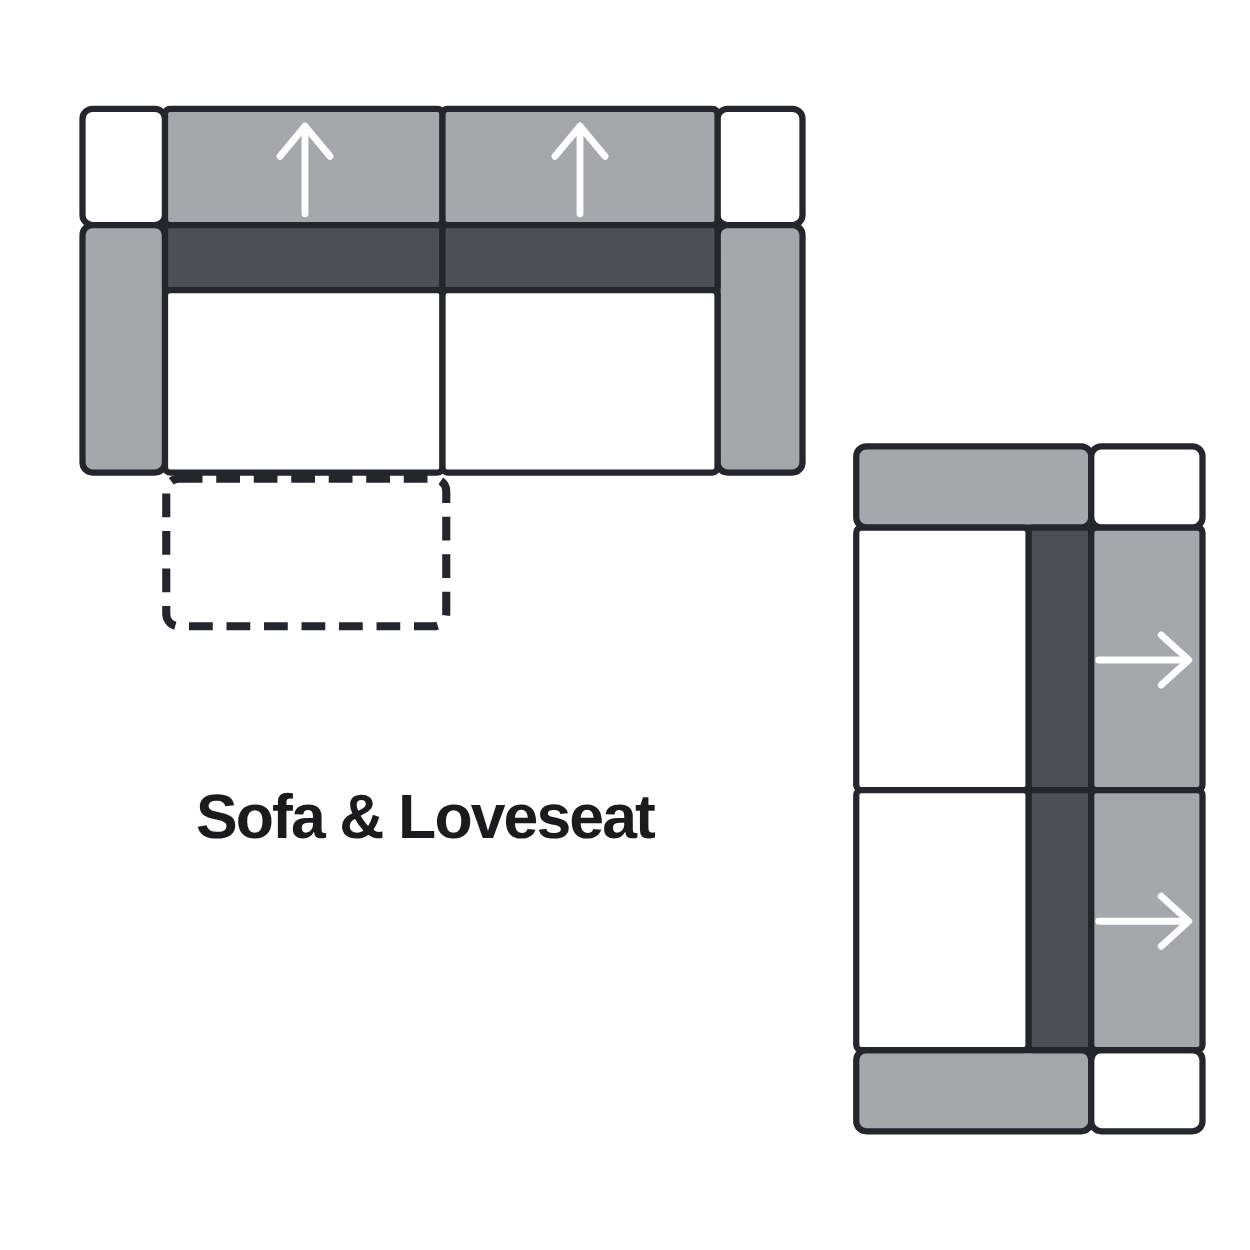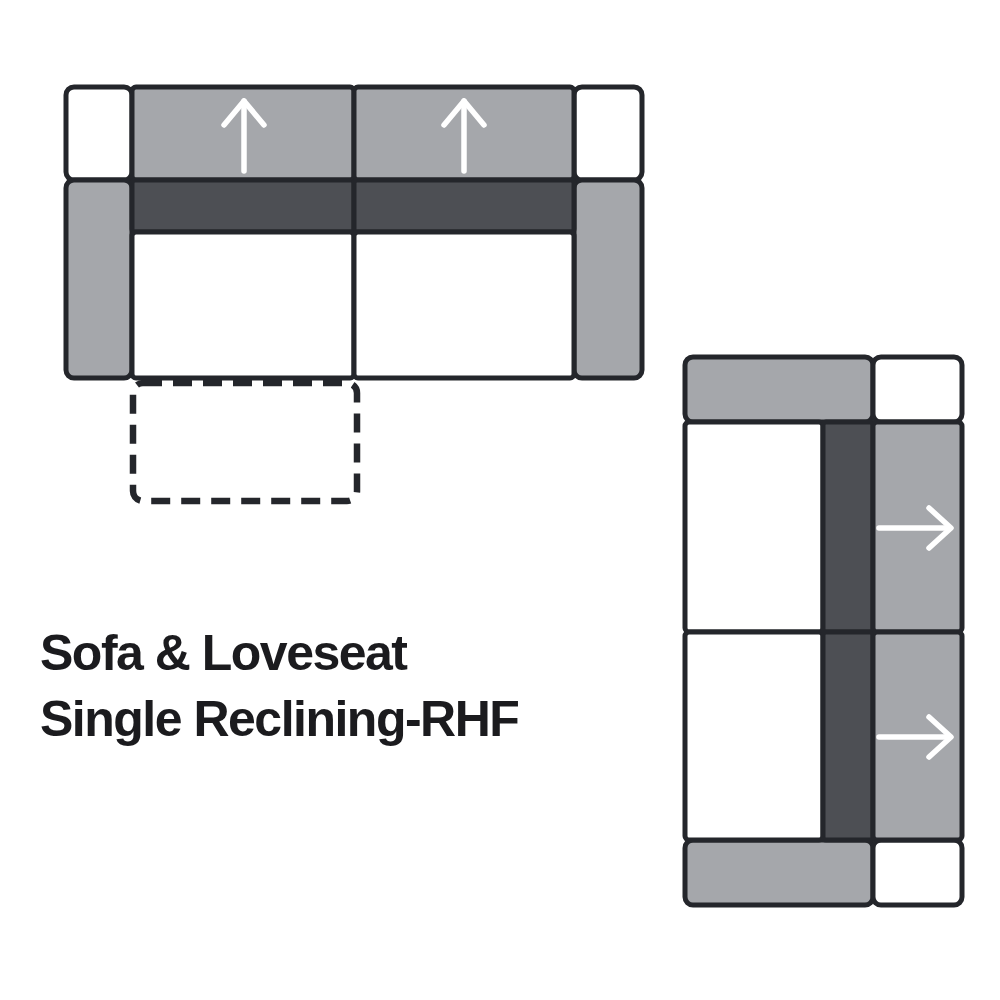--- a/index.html
+++ b/index.html
@@ -36,21 +36,21 @@
     fill: none;
     stroke: var(--outline, #24262b);
     stroke-width: 6.5;
     stroke-dasharray: 19 11;
   }
   .caption {
     position: absolute;
     left: 40px;
     top: 620px;
     width: 600px;
-    text-align: left;
+    text-align: center;
     color: var(--text, #1b1b1e);
     font-weight: 700;
     font-size: 50px;
     line-height: 66px;
     letter-spacing: -1.5px;
   }
 </style>
 </head>
 <body>
 
@@ -109,16 +109,15 @@
       </g>
       <g class="arrow">
         <line x1="194" y1="380" x2="264" y2="380"></line>
         <polyline points="244,360 266,380 244,400"></polyline>
       </g>
     </g>
   </svg>
 
   <div class="caption">
     <div>Sofa &amp; Loveseat</div>
-    <div>Single Reclining-RHF</div>
   </div>
 
 </div>
 
 </body></html>

